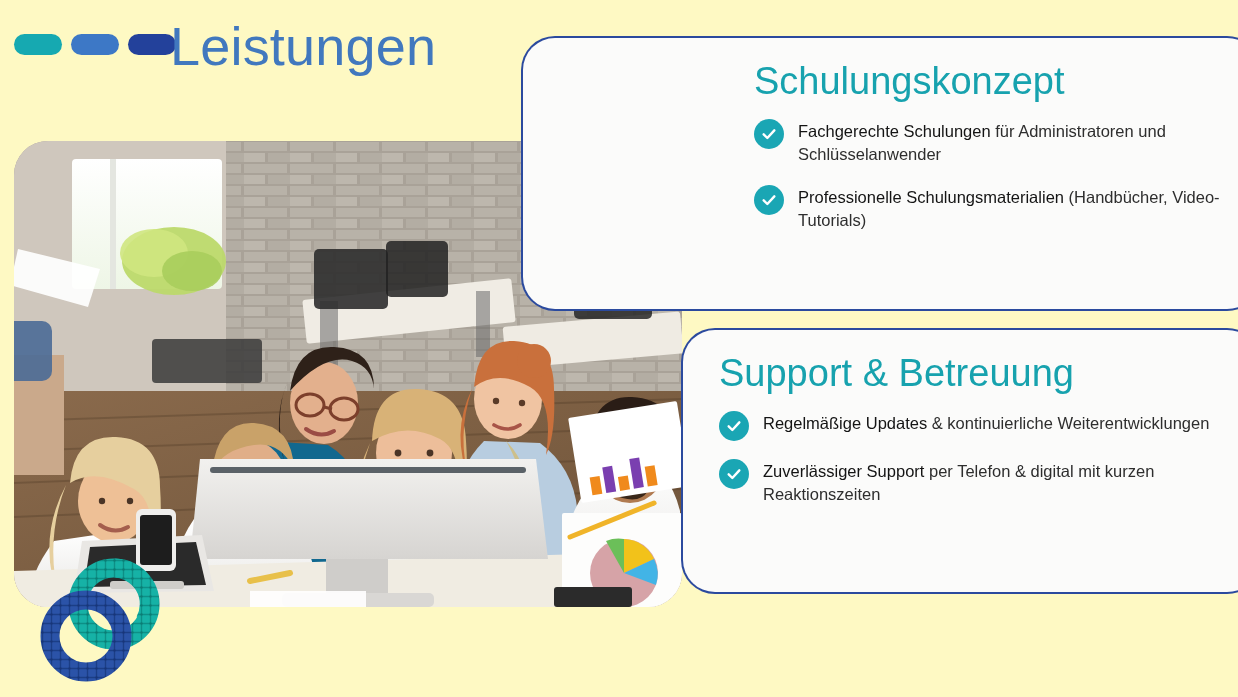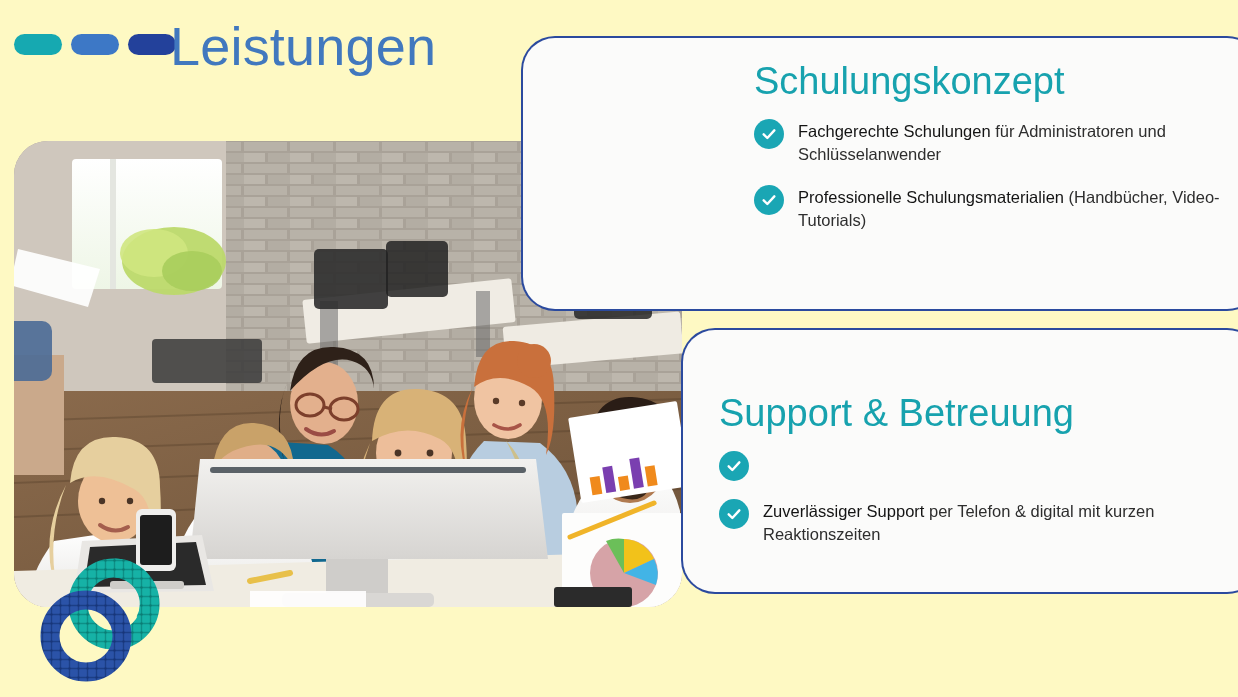--- a/index.html
+++ b/index.html
@@ -98,21 +98,21 @@
     width: 580px;
     height: 266px;
     border-radius: 34px 34px 34px 34px;
     border-right: none;
   }
   .card-inner {
     position: absolute;
     left: 0; top: 0;
   }
   .card-1 .card-inner { left: 186px; top: 22px; width: 510px; margin-left: 45px; }
-  .card-2 .card-inner { left: 36px; top: 22px; width: 520px; margin-top: 40px; }
+  .card-2 .card-inner { left: 36px; top: 22px; width: 520px; }
 
   .card-heading {
     font-size: 38px;
     font-weight: 400;
     color: #17a2ae;
     line-height: 1.15;
     margin: 0 0 14px 0;
     white-space: nowrap;
   }
 
@@ -396,20 +396,21 @@
   <div class="card card-2">
     <div class="card-inner">
       <h2 class="card-heading">Support &amp; Betreuung</h2>
       <ul class="bullets">
         <li class="bullet">
           <span class="check">
             <svg viewBox="0 0 24 24" aria-hidden="true">
                 <path d="M4 12.5 L9.5 18 L20 6.5" fill="none" stroke="#ffffff" stroke-width="3.6" stroke-linecap="round" stroke-linejoin="round"></path>
               </svg>
           </span>
+          <span class="bullet-text"><span class="strong">Regelmäßige Updates</span><span> &amp; kontinuierliche Weiterentwicklungen</span></span>
         </li>
         <li class="bullet">
           <span class="check">
             <svg viewBox="0 0 24 24" aria-hidden="true">
                 <path d="M4 12.5 L9.5 18 L20 6.5" fill="none" stroke="#ffffff" stroke-width="3.6" stroke-linecap="round" stroke-linejoin="round"></path>
               </svg>
           </span>
           <span class="bullet-text"><span class="strong">Zuverlässiger Support</span><span> per Telefon &amp; digital mit kurzen Reaktionszeiten</span></span>
         </li>
       </ul>

